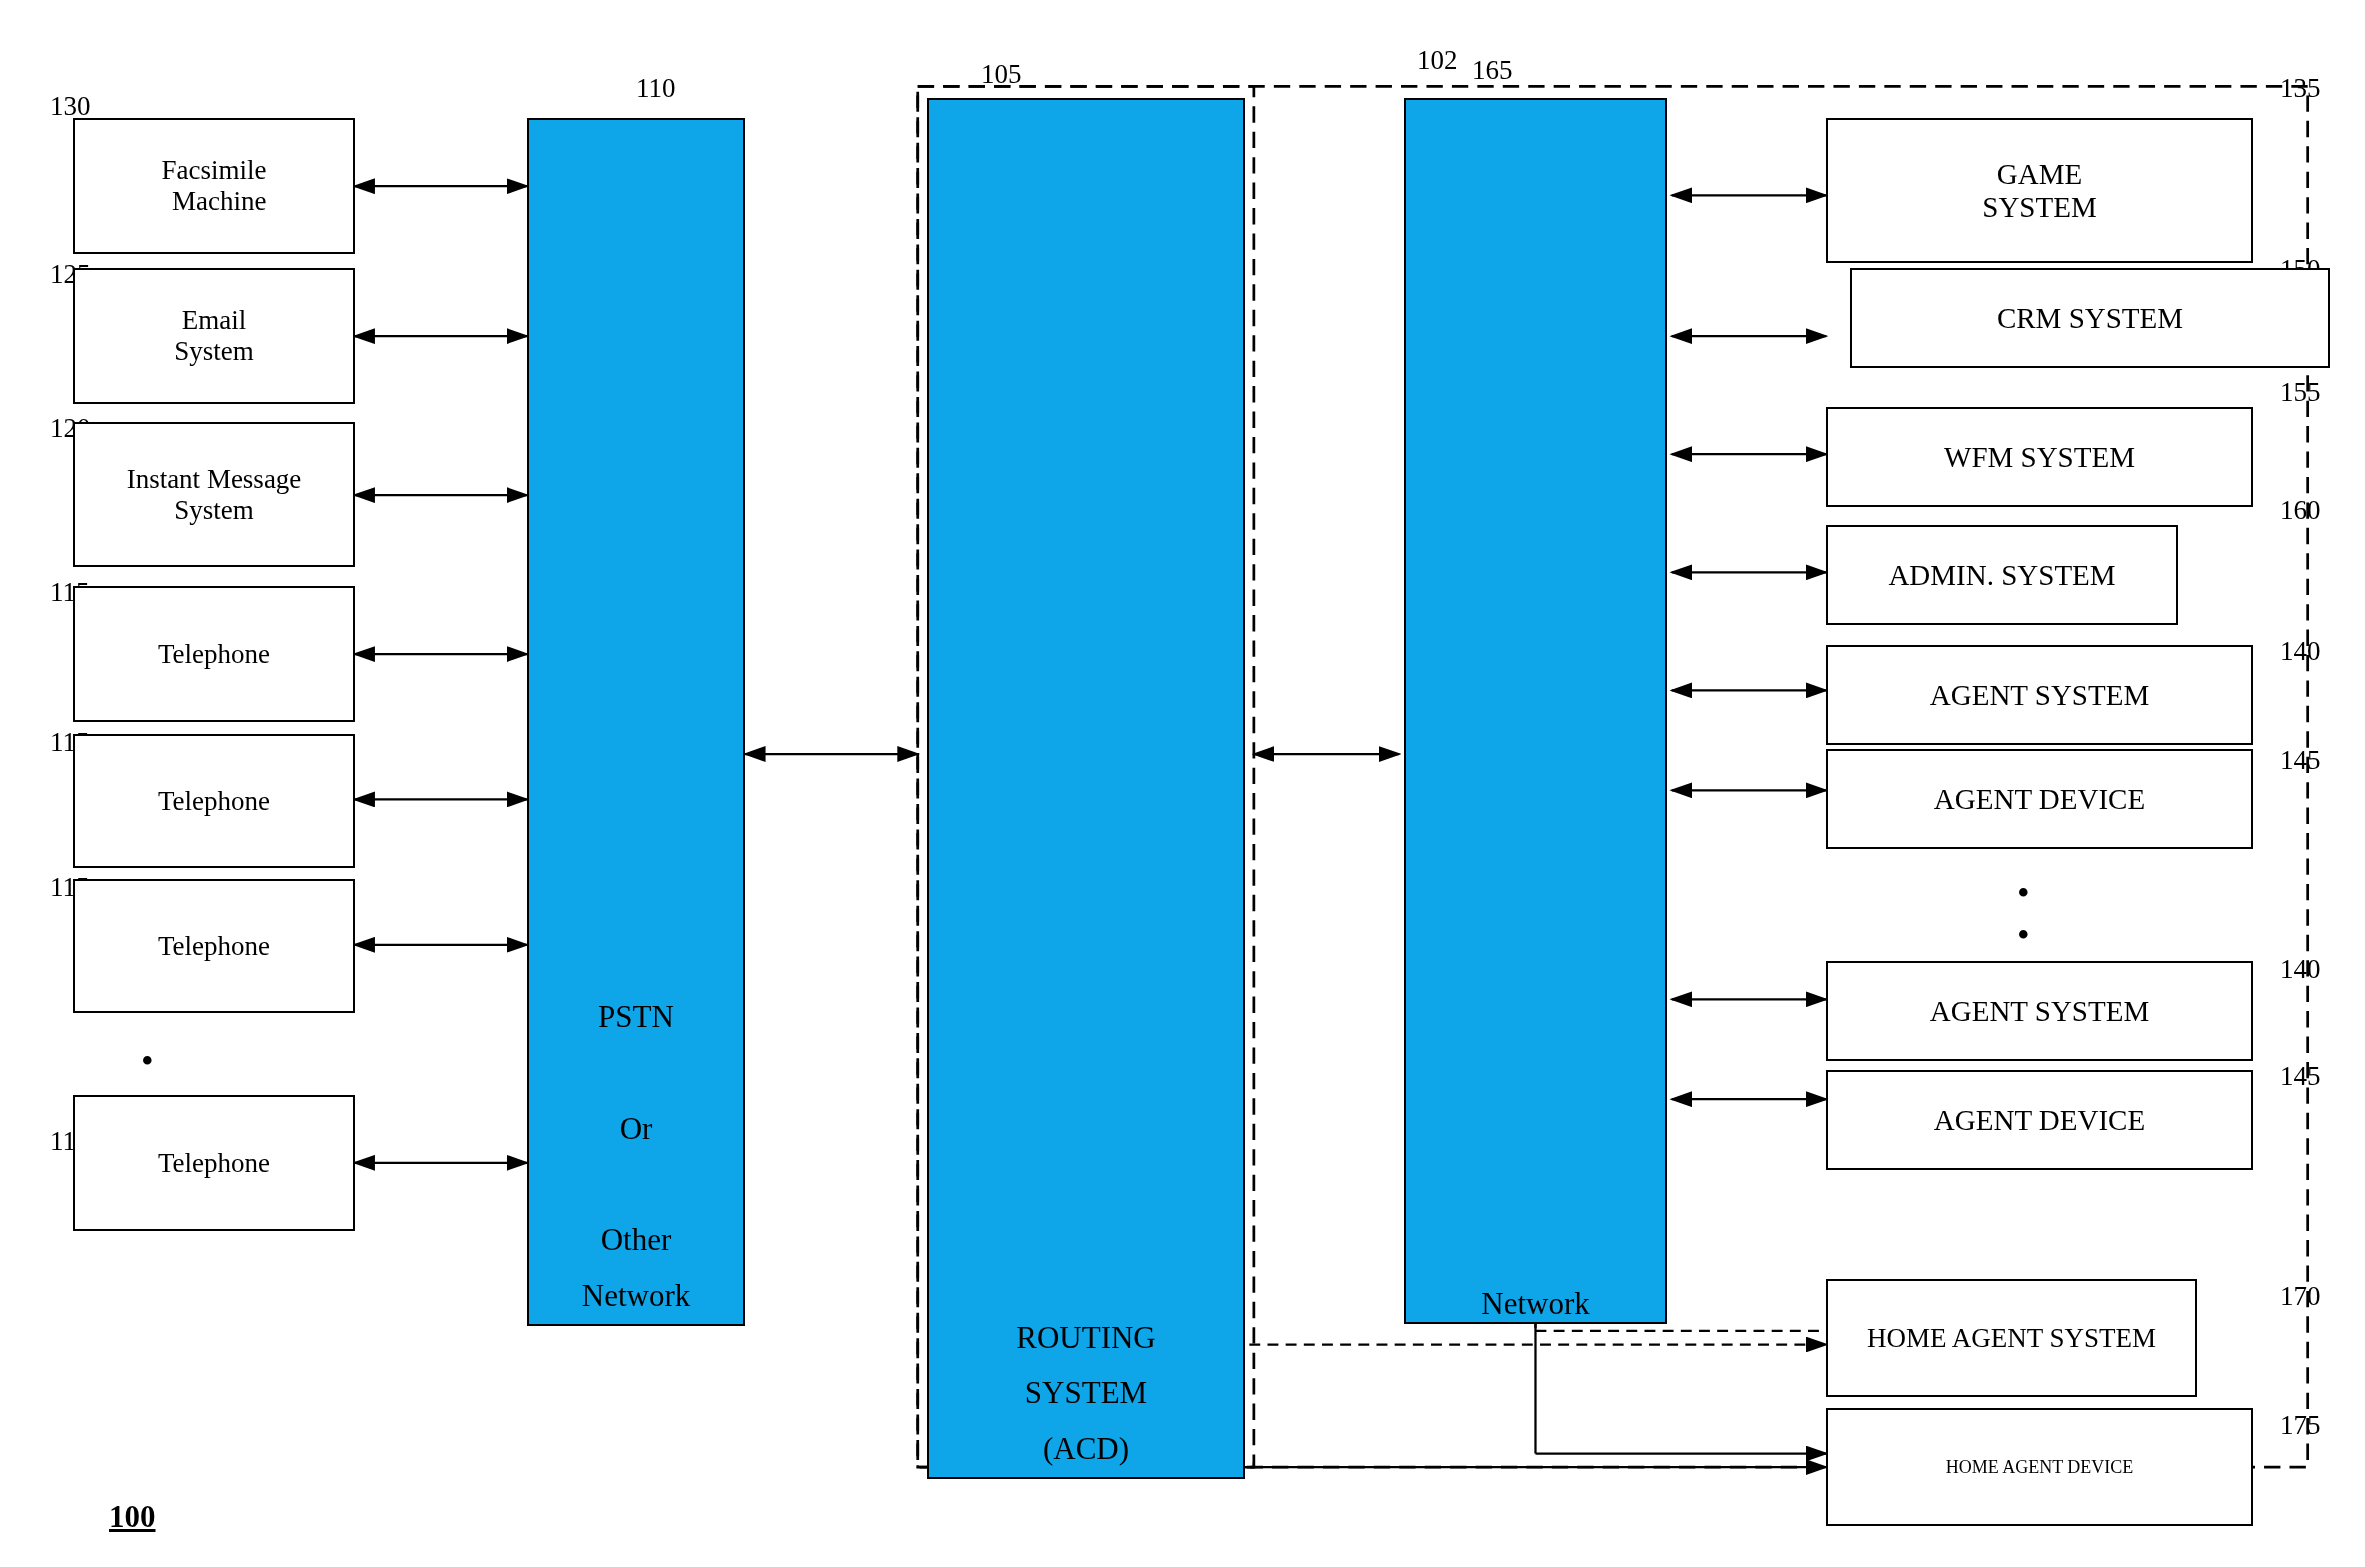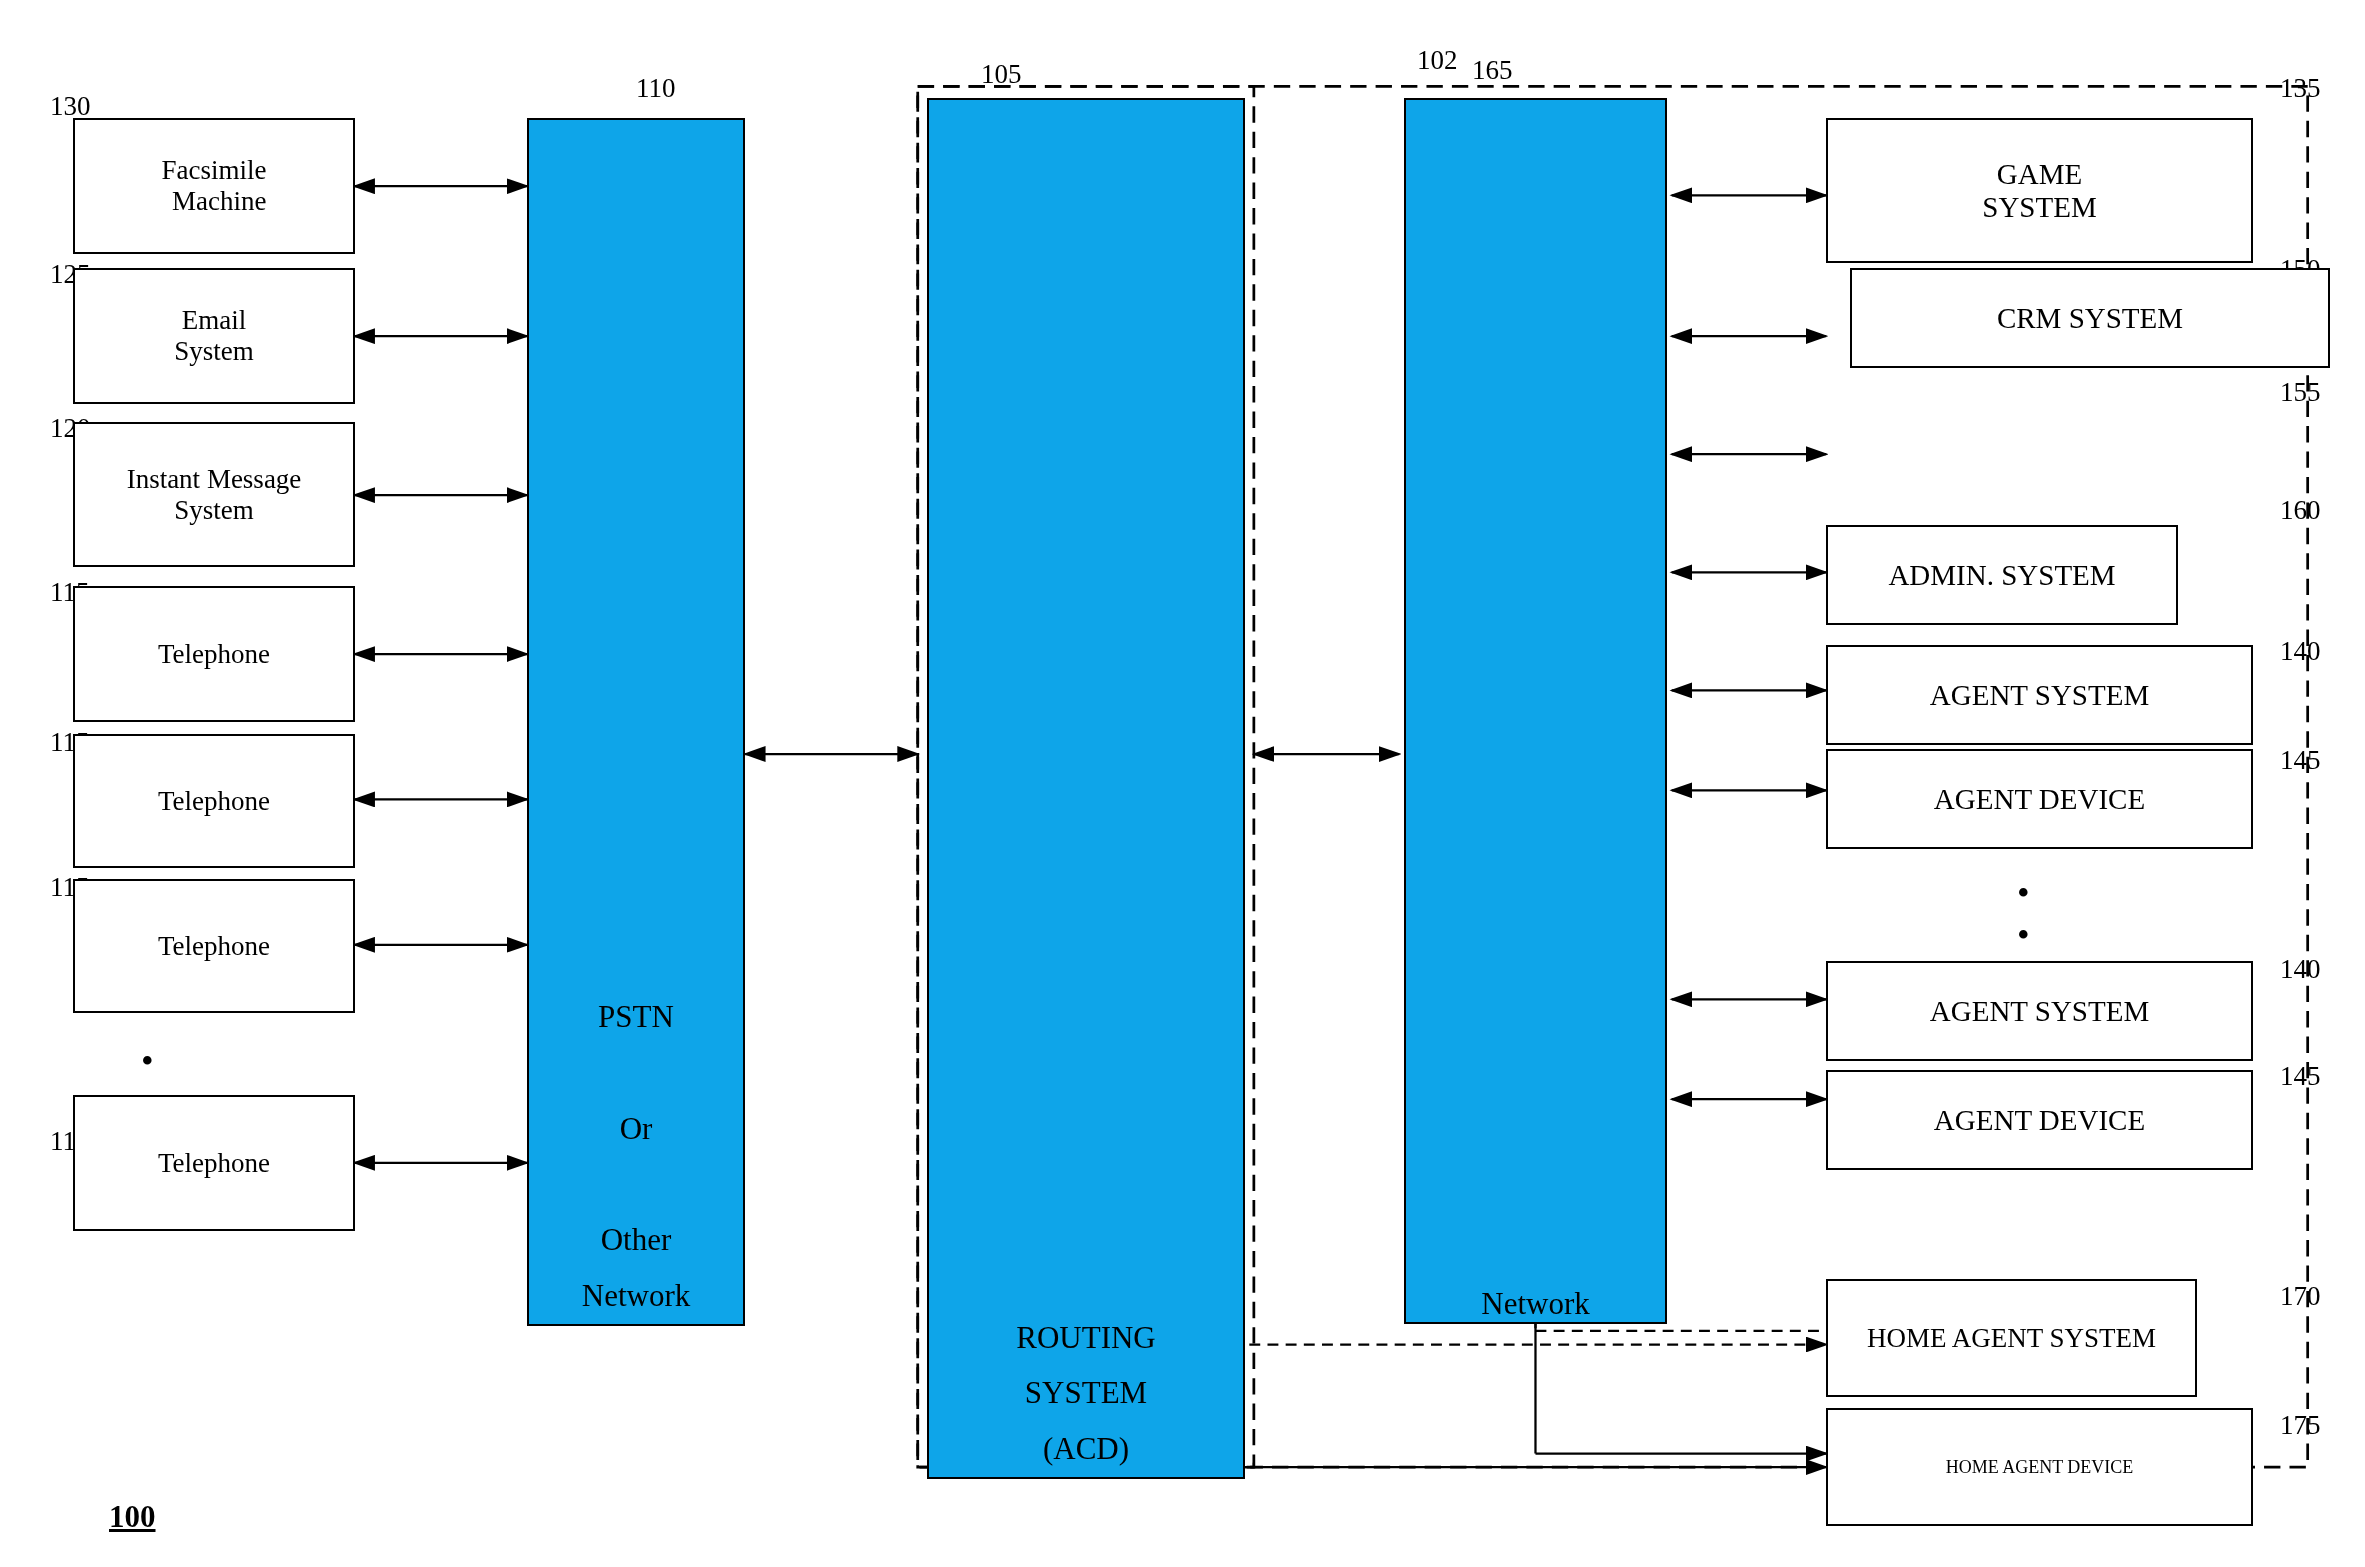--- a/index.html
+++ b/index.html
@@ -216,20 +216,23 @@
   </div>
 
   <span class="label" style="left:2280px; top:254px;">150</span>
 
   <div class="box" style="left:1826px; top:268px; width:480px; height:100px;margin-left:24px;">
     <span style="font-size:29px;">CRM SYSTEM</span>
   </div>
 
   <span class="label" style="left:2280px; top:377px;">155</span>
 
+  <div class="box" style="left:1826px; top:407px; width:427px; height:100px;">
+    <span style="font-size:29px;">WFM SYSTEM</span>
+  </div>
 
   <span class="label" style="left:2280px; top:495px;">160</span>
 
   <div class="box" style="left:1826px; top:525px; width:352px; height:100px;">
     <span style="font-size:29px;">ADMIN. SYSTEM</span>
   </div>
 
   <span class="label" style="left:2280px; top:636px;">140</span>
 
   <div class="box" style="left:1826px; top:645px; width:427px; height:100px;">

